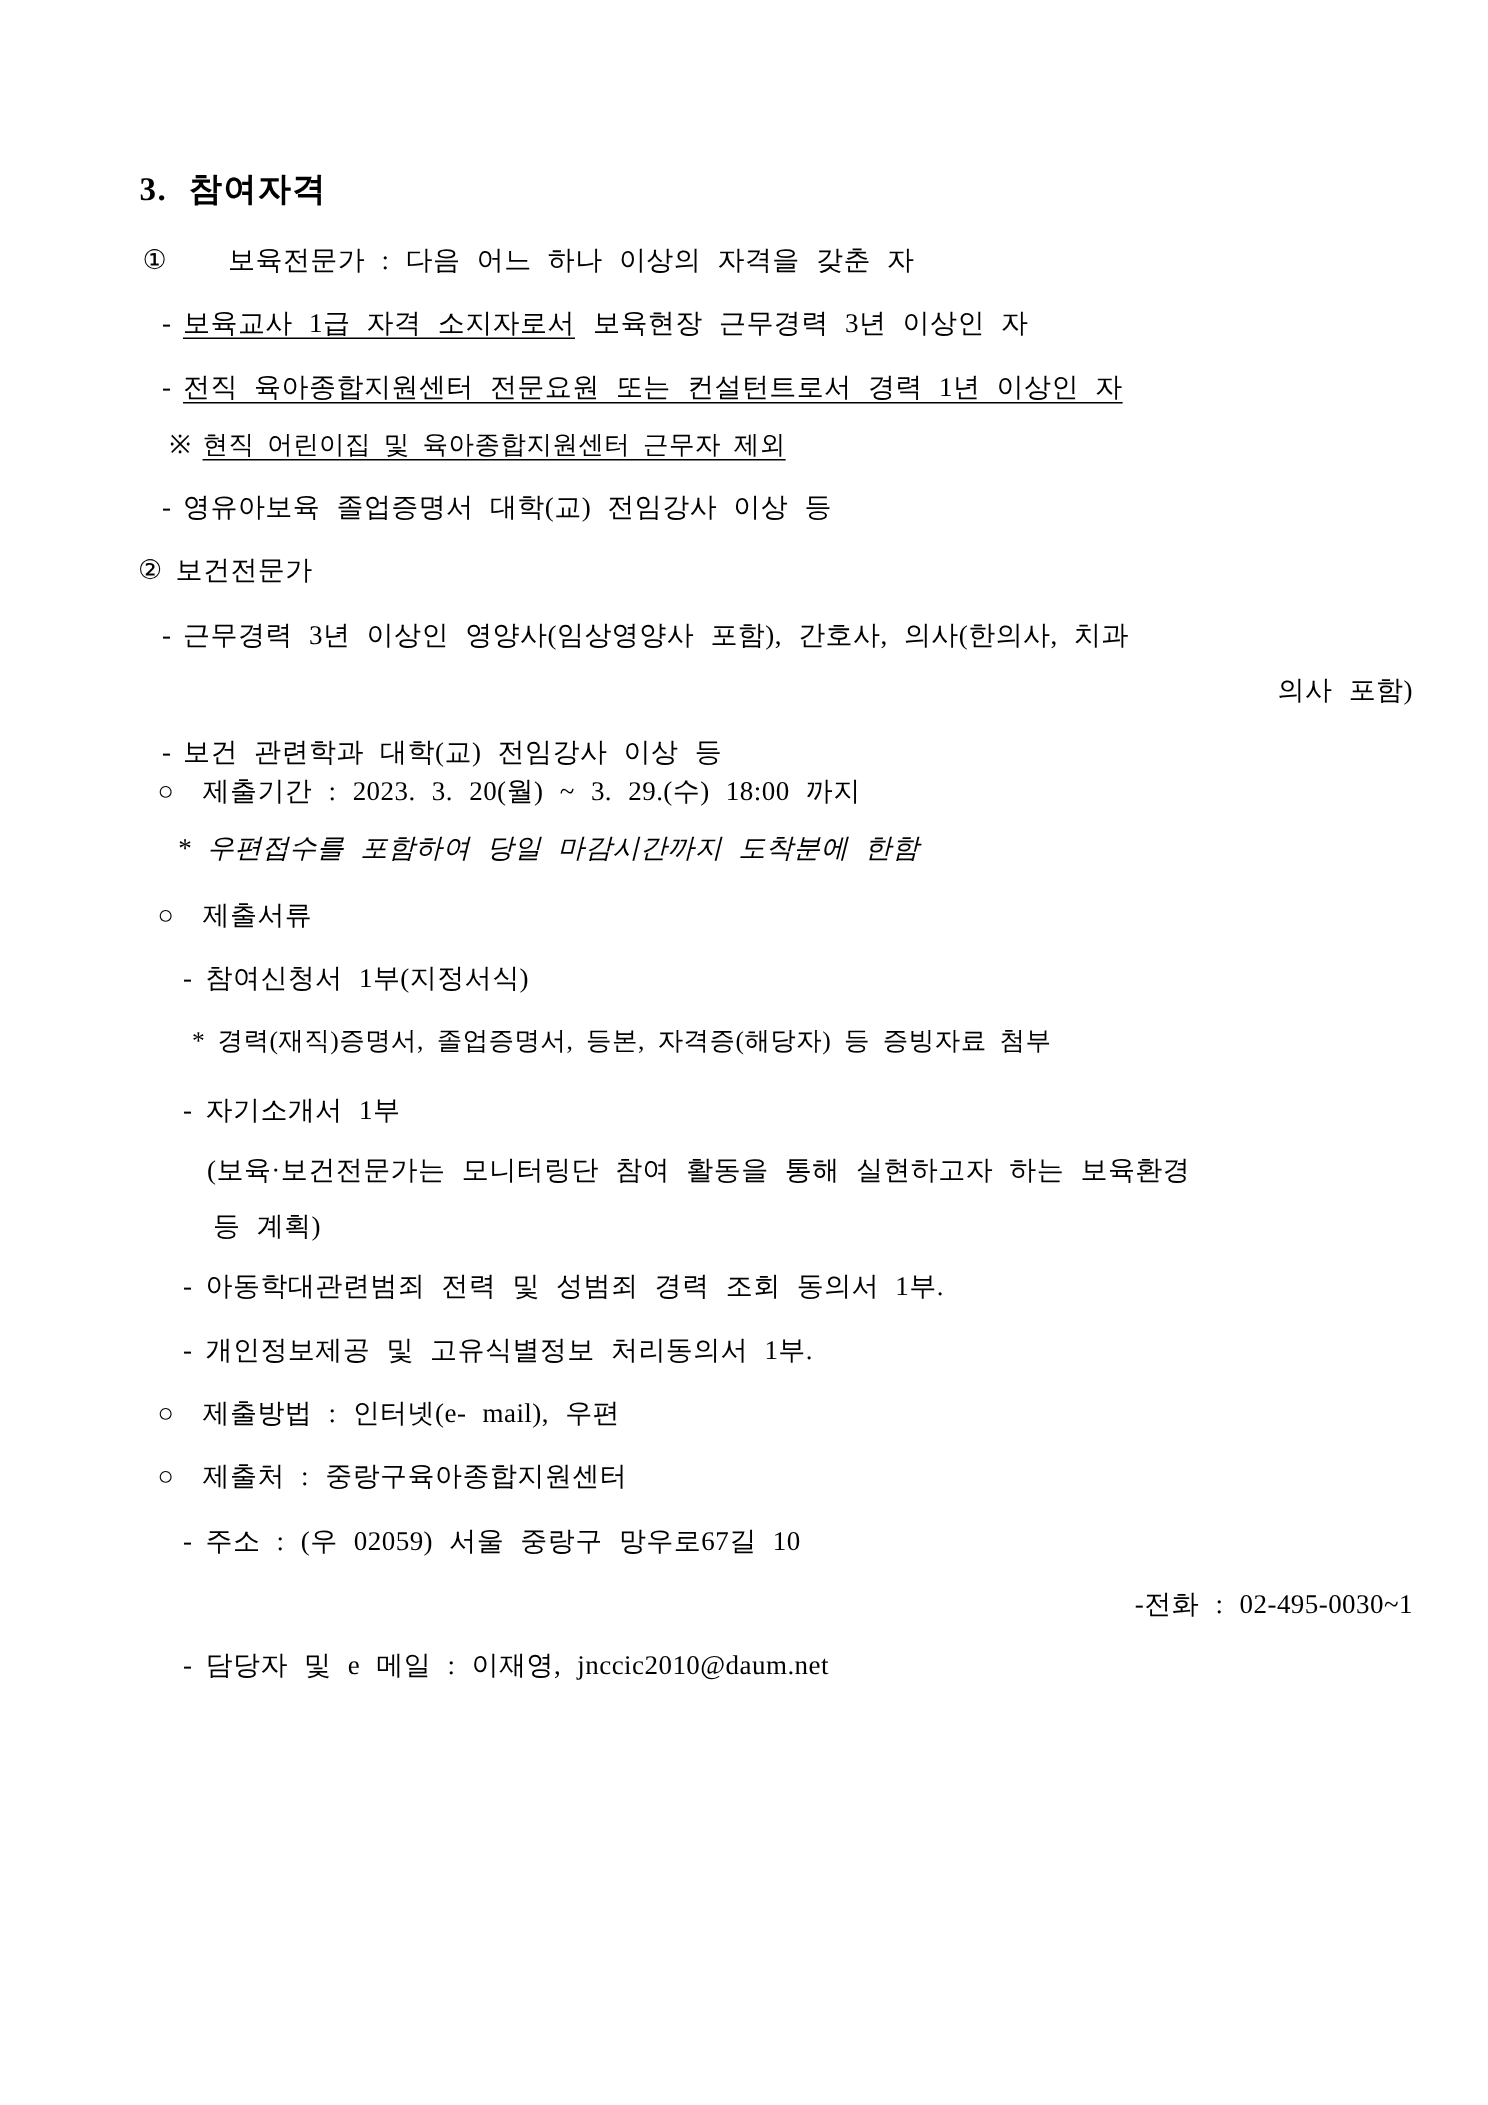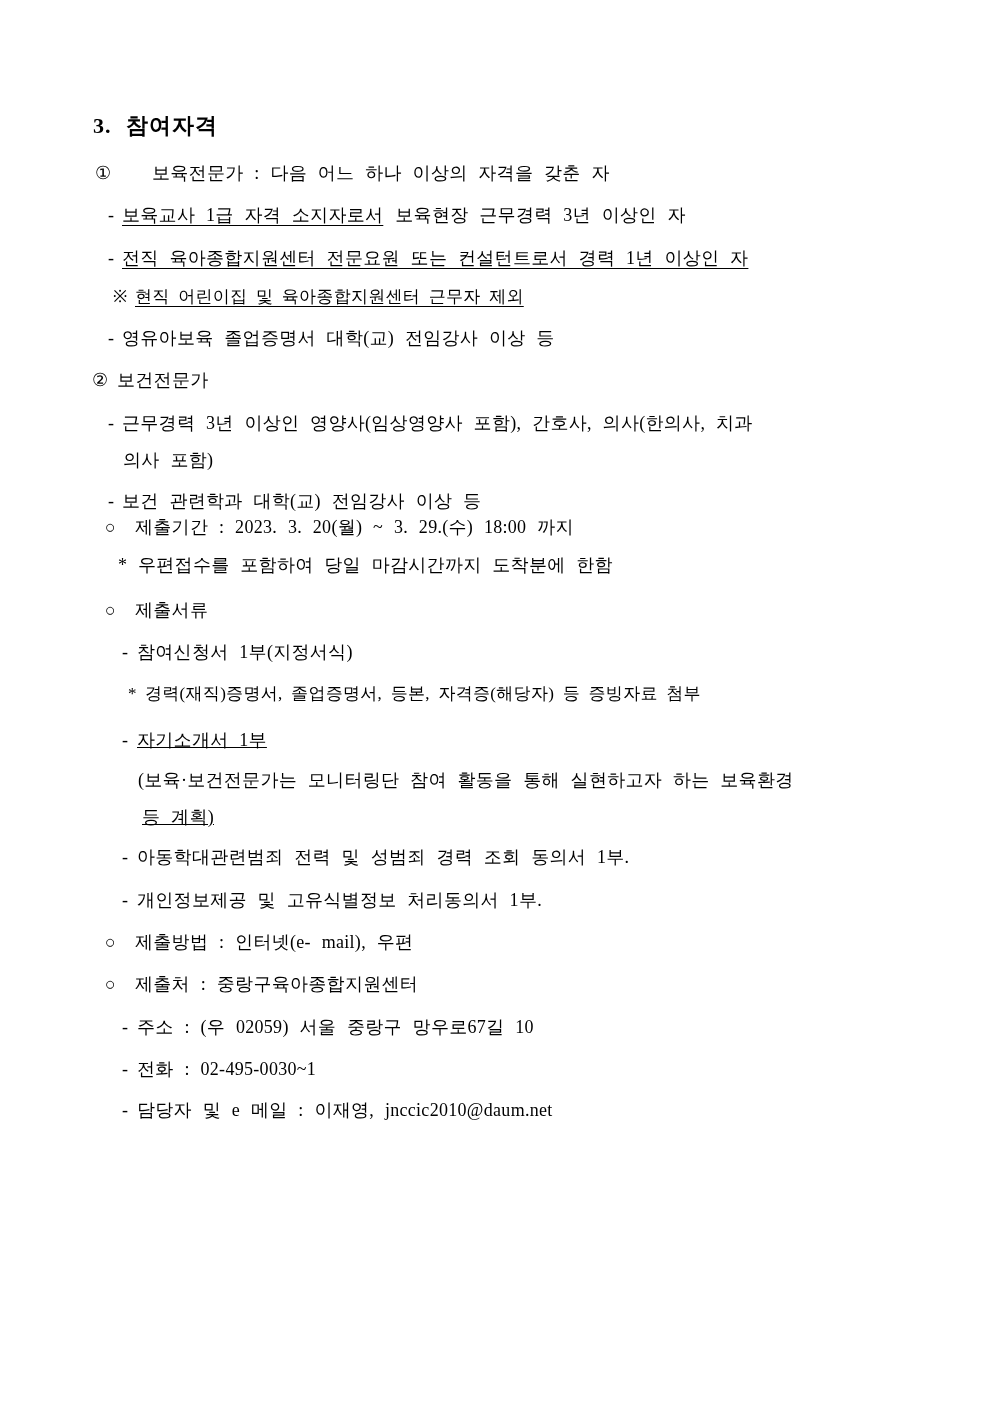--- a/index.html
+++ b/index.html
@@ -48,30 +48,30 @@
   .w20 { width: 20px; }
   .w22 { width: 22px; }
   .w25 { width: 25px; }
   .w30 { width: 30px; }
   .w57 { width: 57px; }
   .ml4  { margin-left: 4px; }
   .ml7  { margin-left: 7px; }
   .ml17 { margin-left: 17px; }
   .ml20 { margin-left: 20px; }
   .ml25 { margin-left: 25px; }
-  .ml30 { margin-left: 30px; }
+  .ml30 { margin-left: 30px; font-style: italic; }
   .ml34 { margin-left: 34px; }
   .ml35 { margin-left: 35px; }
   .ml40 { margin-left: 40px; }
   .ml50 { margin-left: 50px; }
   .ml54 { margin-left: 54px; }
   .mb11 { margin-bottom: 11px; }
   .mb12 { margin-bottom: 12px; }
-  .mb14 { margin-bottom: 14px; text-decoration: underline; }
-  .mb15 { margin-bottom: 15px; }
+  .mb14 { margin-bottom: 14px; }
+  .mb15 { margin-bottom: 15px; text-align: right; }
   .mb16 { margin-bottom: 16px; }
   .mb17 { margin-bottom: 17px; }
   .mb18 { margin-bottom: 18px; }
   .mb19 { margin-bottom: 19px; }
   .mb23 { margin-bottom: 23px; }
   .u {
     text-decoration: underline;
     text-underline-offset: 4px;
     text-decoration-thickness: 1px;
     text-align: center;

